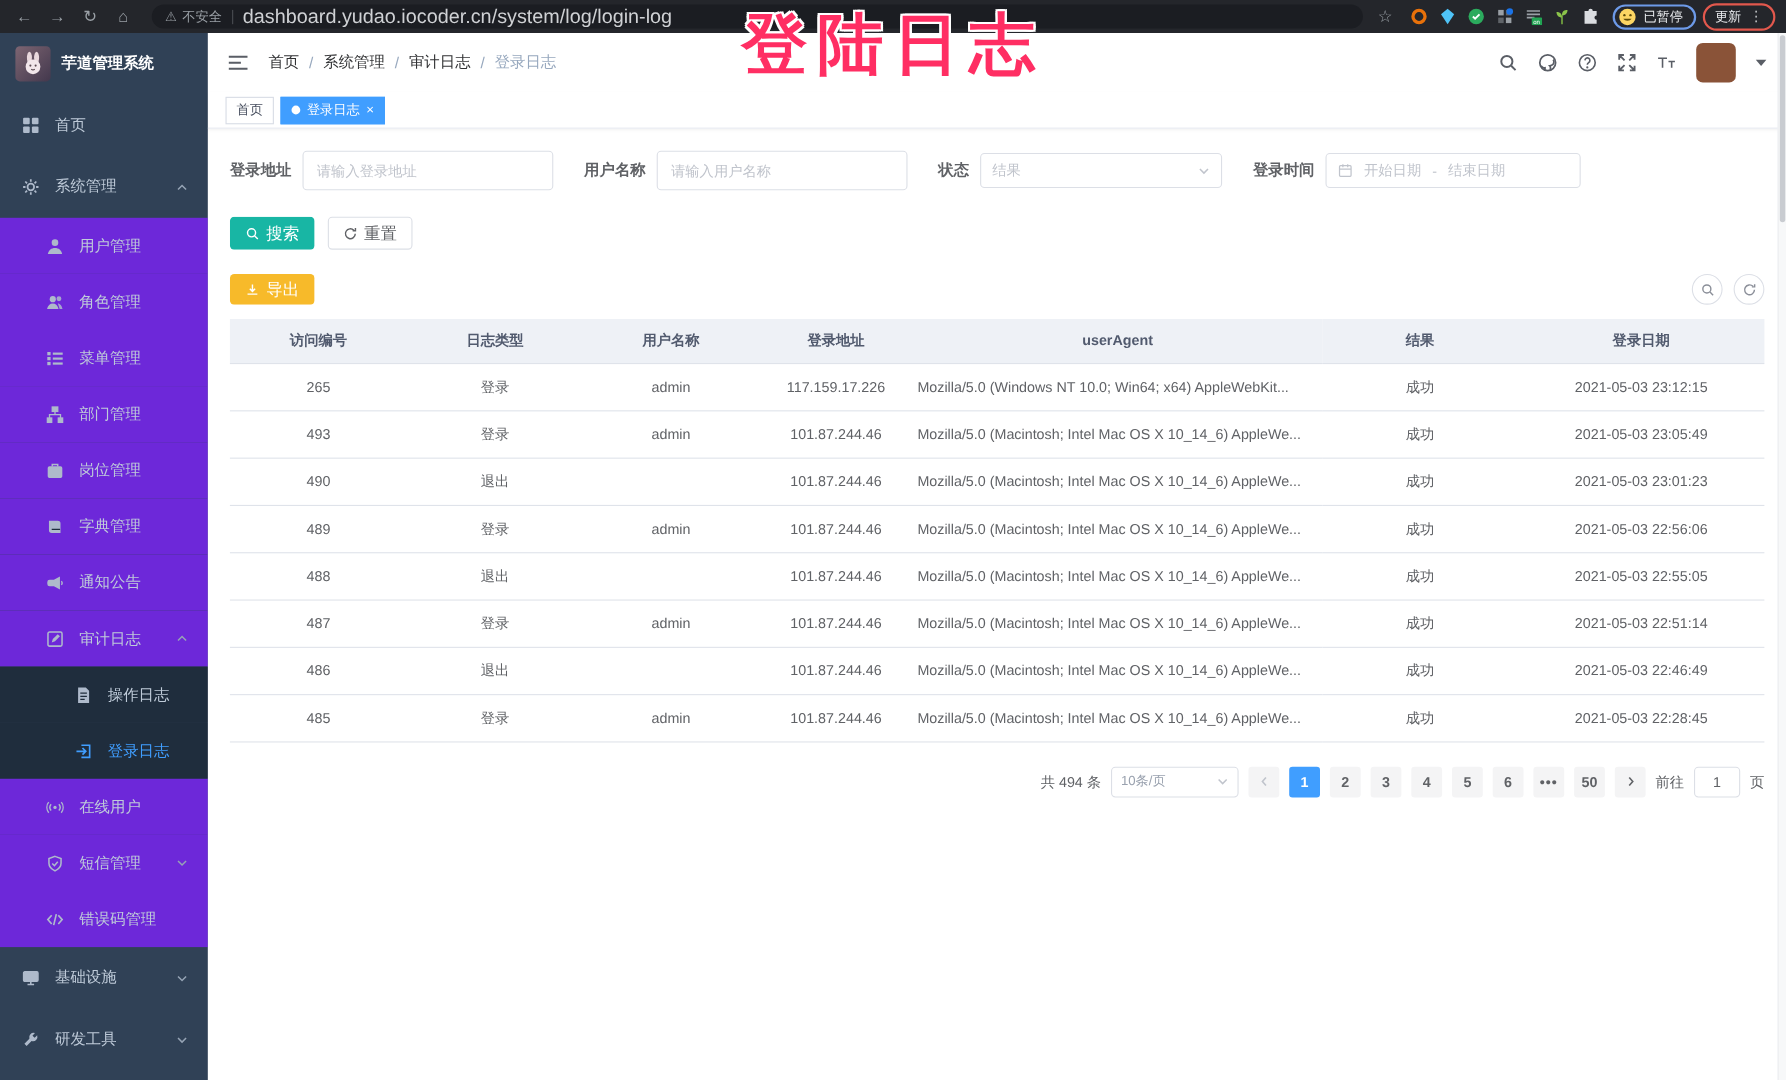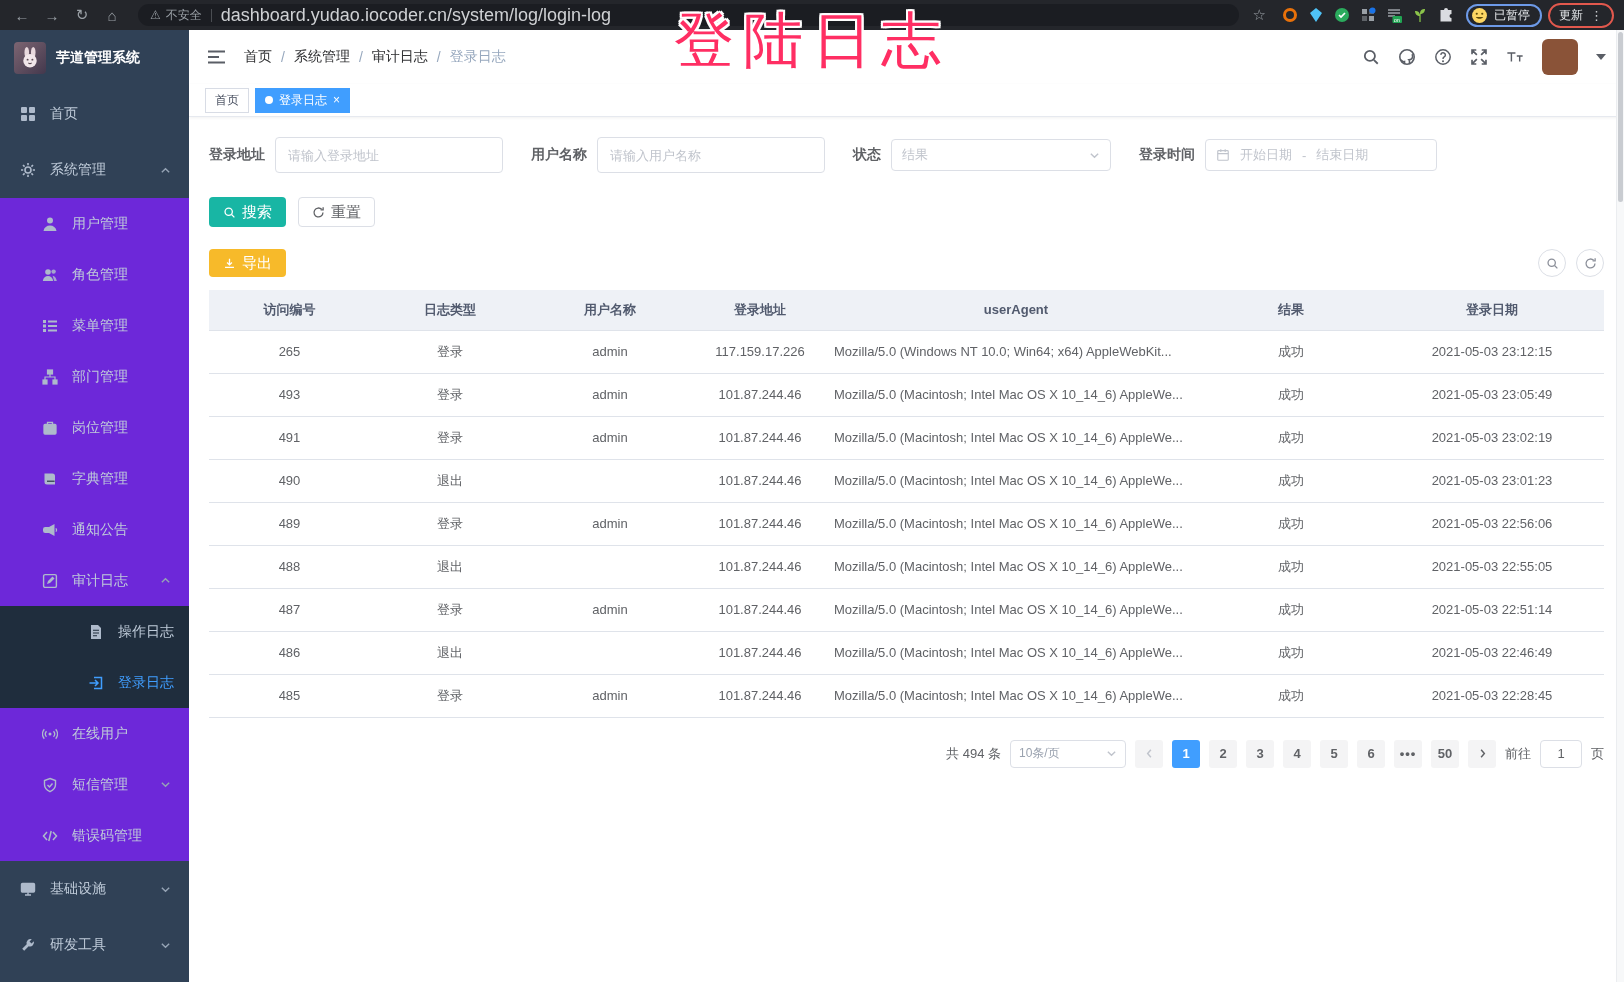--- a/index.html
+++ b/index.html
@@ -27,21 +27,21 @@
   
   .app { display:flex; height:952px; }
   .sidebar { width:189px; flex-shrink:0; background:#304156; color:#bfcbd9; overflow:hidden; }
   .logo { height:56px; display:flex; align-items:center; gap:10px; padding:0 14px; }
   .logo-img { width:32px; height:32px; border-radius:4px; background:linear-gradient(135deg,#7d6572,#43384d); display:flex; align-items:center; justify-content:center; overflow:hidden; }
   .logo-img svg { width:26px; height:26px; }
   .logo-title { color:#fff; font-size:14px; font-weight:bold; white-space:nowrap; }
   .side-item { display:flex; align-items:center; font-size:14px; cursor:pointer; color:#bfcbd9; }
   .side-item.d0 { height:56px; padding-left:20px; }
   .side-item.d1 { height:51px; padding-left:42px; background:#6d28d9; }
-  .side-item.d2 { height:51px; padding-left:88px; background:#1f2d3d; }
+  .side-item.d2 { height:51px; padding-left:68px; background:#1f2d3d; }
   .side-item .ic { width:18px; margin-right:12px; display:flex; color:#aebacb; }
   .side-item .ic svg { width:16px; height:16px; }
   .side-item .arrow { margin-left:auto; margin-right:18px; display:flex; color:#96a4b5; }
   .side-item .arrow svg { width:11px; height:11px; }
   .side-item.active { color:#409eff; }
   .side-item.active .ic { color:#409eff; }
 
   .main { flex:1; display:flex; flex-direction:column; background:#fff; min-width:0; }
 
   
@@ -107,21 +107,21 @@
   .pager { margin-top:22px; display:flex; align-items:center; justify-content:flex-end; gap:9px; font-size:13px; color:#606266; }
   .size-sel { width:116px; height:28px; border:1px solid #dcdfe6; border-radius:4px; padding:0 8px; display:flex; align-items:center; justify-content:space-between; color:#9aa2af; font-size:12px; cursor:pointer; }
   .pages { display:flex; gap:9px; }
   .pg { min-width:28px; height:28px; padding:0 4px; background:#f4f4f5; border-radius:3px; display:flex; align-items:center; justify-content:center; color:#606266; font-weight:600; cursor:pointer; }
   .pg svg { width:11px; height:11px; }
   .pg.active { background:#409eff; color:#fff; }
   .pg.more { letter-spacing:1px; }
   .goto-input { width:42px; height:28px; border:1px solid #dcdfe6; border-radius:4px; text-align:center; font-size:13px; color:#606266; outline:none; font-family:inherit; }
 
   
-  .annotation { position:absolute; top:1px; left:674px; z-index:60; font-size:60px; font-weight:normal; letter-spacing:9px; color:#ff2e63; pointer-events:none;
+  .annotation { position:absolute; top:1px; left:674px; z-index:60; font-size:60px; font-weight:bold; letter-spacing:9px; color:#ff2e63; pointer-events:none;
     text-shadow:2px 0 0 #fff,-2px 0 0 #fff,0 2px 0 #fff,0 -2px 0 #fff,2px 2px 0 #fff,-2px -2px 0 #fff,2px -2px 0 #fff,-2px 2px 0 #fff; }
   .scrollbar { position:absolute; right:0; top:30px; width:8px; height:952px; background:#f7f8f9; border-left:1px solid #ebedf0; }
   .scrollbar .thumb { position:absolute; top:2px; right:1px; width:5px; height:170px; border-radius:3px; background:#c9ccd1; }
 </style>
 </head>
 <body>
 
 <div class="page">
 
   <div class="browser">
@@ -584,29 +584,20 @@
               <tr>
                 <td>493</td>
                 <td>登录</td>
                 <td>admin</td>
                 <td>101.87.244.46</td>
                 <td class="ua">Mozilla/5.0 (Macintosh; Intel Mac OS X 10_14_6) AppleWe...</td>
                 <td>成功</td>
                 <td>2021-05-03 23:05:49</td>
               </tr>
               <tr>
-                <td>491</td>
-                <td>登录</td>
-                <td>admin</td>
-                <td>101.87.244.46</td>
-                <td class="ua">Mozilla/5.0 (Macintosh; Intel Mac OS X 10_14_6) AppleWe...</td>
-                <td>成功</td>
-                <td>2021-05-03 23:02:19</td>
-              </tr>
-              <tr>
                 <td>490</td>
                 <td>退出</td>
                 <td></td>
                 <td>101.87.244.46</td>
                 <td class="ua">Mozilla/5.0 (Macintosh; Intel Mac OS X 10_14_6) AppleWe...</td>
                 <td>成功</td>
                 <td>2021-05-03 23:01:23</td>
               </tr>
               <tr>
                 <td>489</td>

